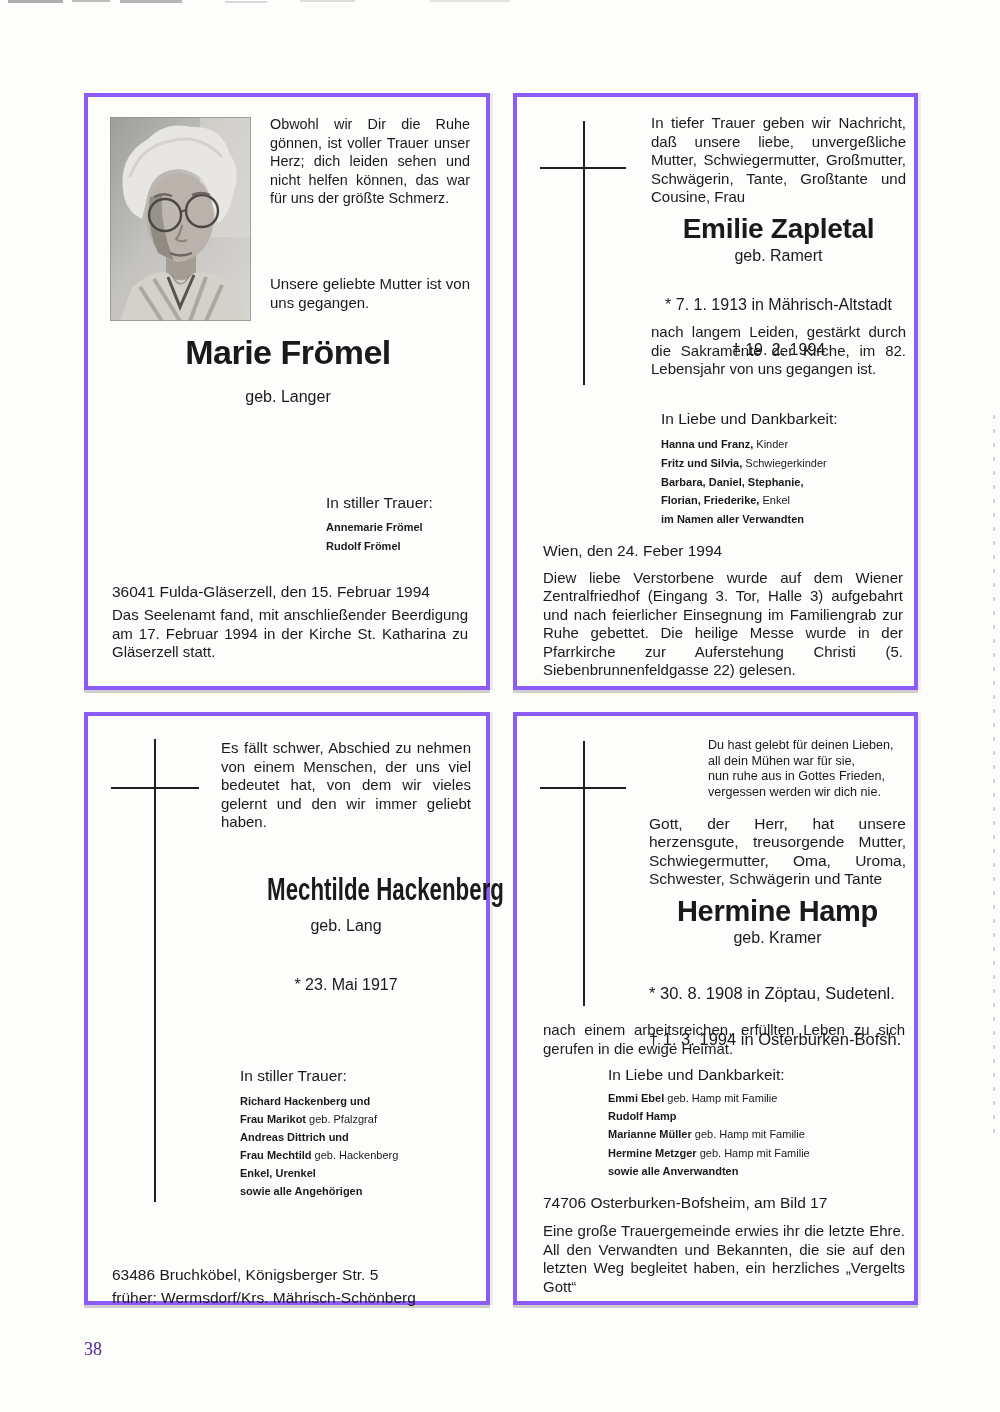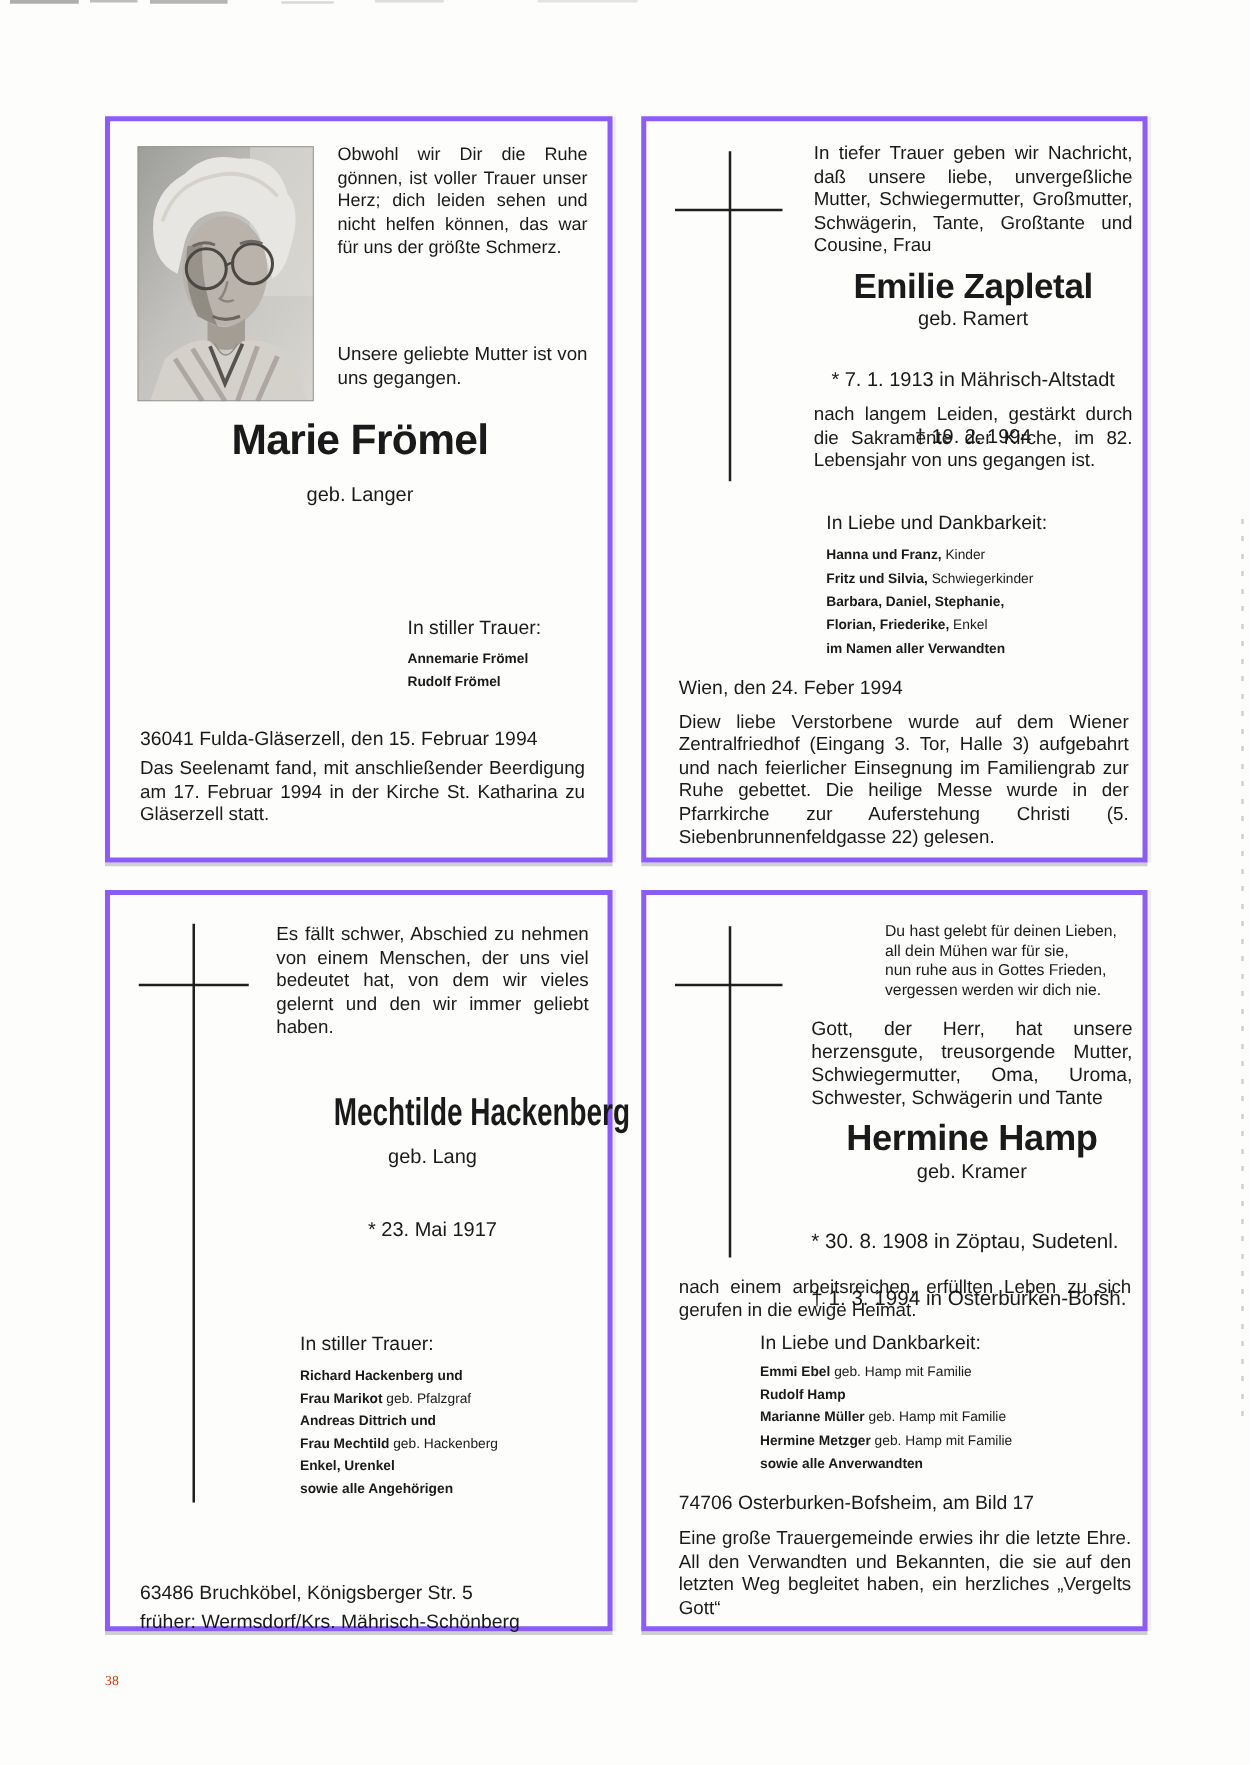--- a/index.html
+++ b/index.html
@@ -28,21 +28,21 @@
   .maiden{font-size:16px;}
   .name-xl{font-size:34px;font-weight:bold;letter-spacing:-0.5px;white-space:nowrap;}
   .name-lg{font-size:28px;font-weight:bold;letter-spacing:-0.3px;white-space:nowrap;}
   .name-cond{font-size:31px;font-weight:bold;white-space:nowrap;}
   .name-cond .squeeze{display:inline-block;transform:scaleX(0.72);transform-origin:50% 50%;letter-spacing:0;}
   .mourn-label{font-size:15.5px;}
   .mourner-line{font-size:11px;line-height:18.8px;}
   .mourner-line .b{font-weight:bold;}
   .cross-v{position:absolute;width:2px;background:#1f1f1f;}
   .cross-h{position:absolute;height:2px;background:#1f1f1f;}
-  .page-number{font-family:"Liberation Serif", serif;font-size:11px;color:#c2410c;}
+  .page-number{font-family:"Liberation Serif", serif;font-size:18px;color:#4c1d95;}
   .scan-dash{position:absolute;background:#6e6e6e;}
   .scan-dotline{
     position:absolute;width:2px;
     background:repeating-linear-gradient(to bottom,#c2c2c2 0 4px,transparent 4px 14px);
     opacity:0.75;
   }
 </style>
 </head>
 <body>
 

